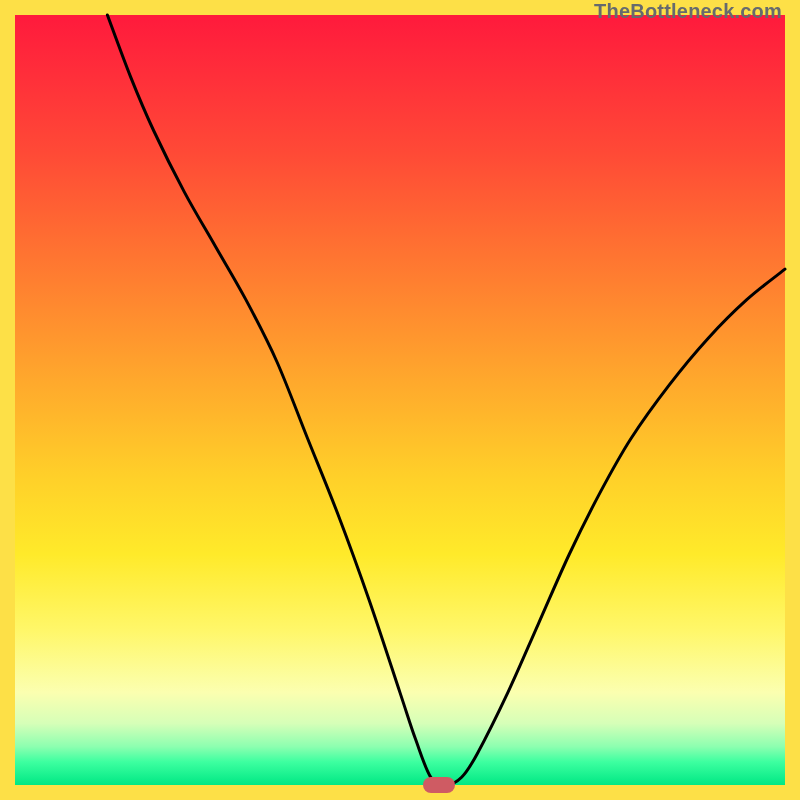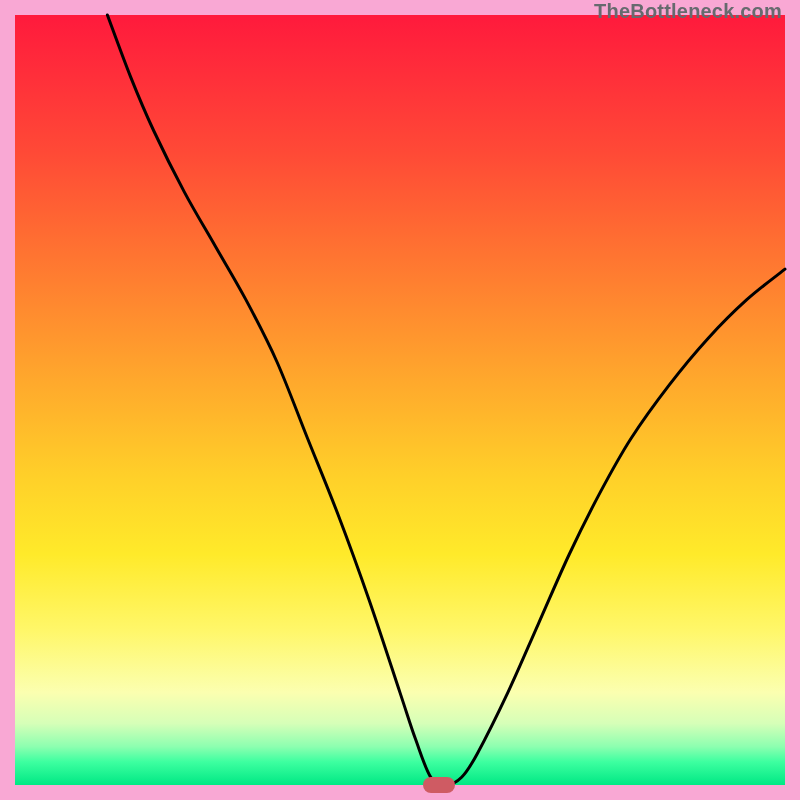--- a/index.html
+++ b/index.html
@@ -8,21 +8,21 @@
     width: 800px;
     height: 800px;
     background: #000;
     overflow: hidden;
     font-family: Arial, Helvetica, sans-serif;
   }
   .frame {
     position: relative;
     width: 800px;
     height: 800px;
-    background: #f9a8d4;
+    background: #fde047;
     text-align: center;
   }
   .plot-area {
     position: absolute;
     left: 15px;
     top: 15px;
     width: 770px;
     height: 770px;
     
     background: linear-gradient(

